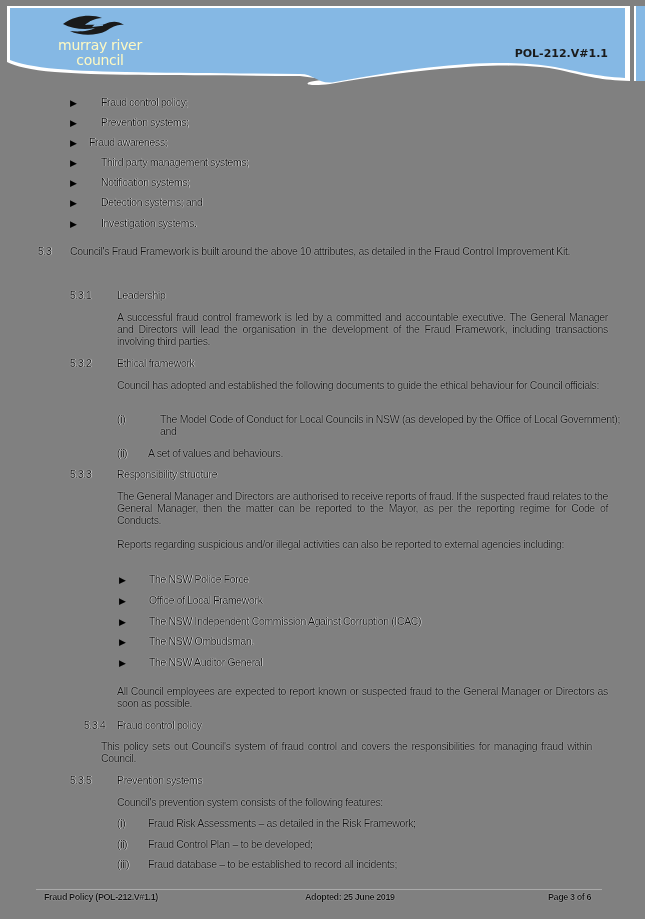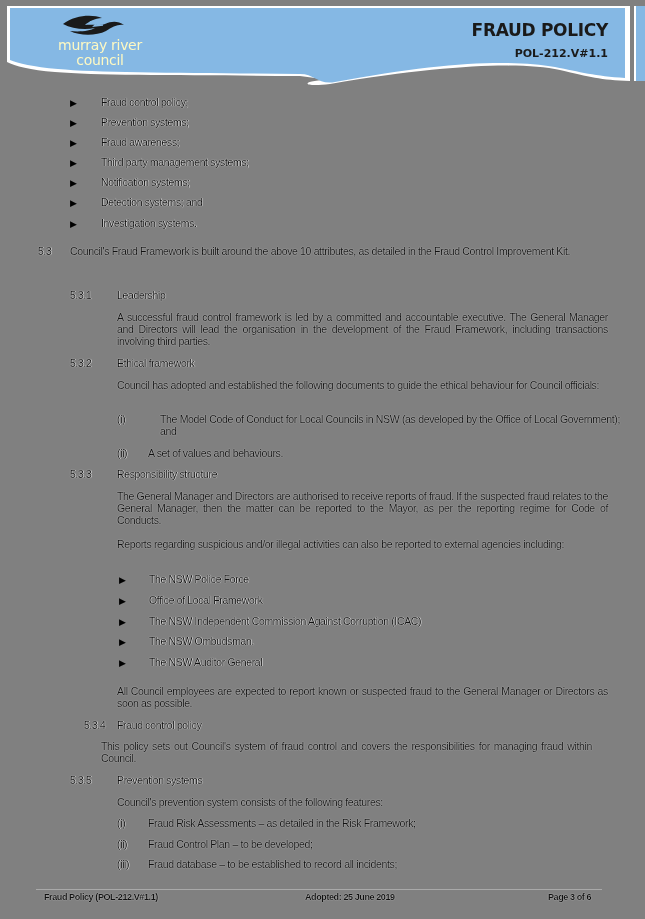--- a/index.html
+++ b/index.html
@@ -39,33 +39,32 @@
 
     <g>
       <path d="M63,24 C75,15 92,14 102,18 C95,18 88,22 85,25 C92,24 99,26 105,24 C112,21 118,21 124,25 C118,24 112,27 106,31 C96,36 80,36 70,31 C80,32 90,31 95,28 C85,30 72,29 63,24 Z" fill="#1a1a1a"></path>
       <path d="M90,22 L100,20 L94,26 L103,25" stroke="#85b8e4" stroke-width="1.4" fill="none"></path>
     </g>
   </svg>
   <div class="logo-text">
     <div>murray river</div>
     <div>council</div>
   </div>
-  <div class="doc-title">FRAUD POLICY</div>
   <div class="doc-code">POL-212.V#1.1</div>
 </div>
 
 <div class="content">
 
   <div>
     <span class="bullet" style="left:70px;top:98px">▶</span>
     <span class="abs txt" style="left:101px;top:96px">Fraud control policy;</span>
     <span class="bullet" style="left:70px;top:118px">▶</span>
     <span class="abs txt" style="left:101px;top:116px">Prevention systems;</span>
     <span class="bullet" style="left:70px;top:138px">▶</span>
-    <span class="abs txt" style="left:101px;top:136px">Fraud awareness;</span>
+    <span class="abs txt" style="left:89px;top:136px">Fraud awareness;</span>
     <span class="bullet" style="left:70px;top:158px">▶</span>
     <span class="abs txt" style="left:101px;top:156px">Third party management systems;</span>
     <span class="bullet" style="left:70px;top:178px">▶</span>
     <span class="abs txt" style="left:101px;top:176px">Notification systems;</span>
     <span class="bullet" style="left:70px;top:198px">▶</span>
     <span class="abs txt" style="left:101px;top:196px">Detection systems; and</span>
     <span class="bullet" style="left:70px;top:219px">▶</span>
     <span class="abs txt" style="left:101px;top:217px">Investigation systems.</span>
   </div>
 

